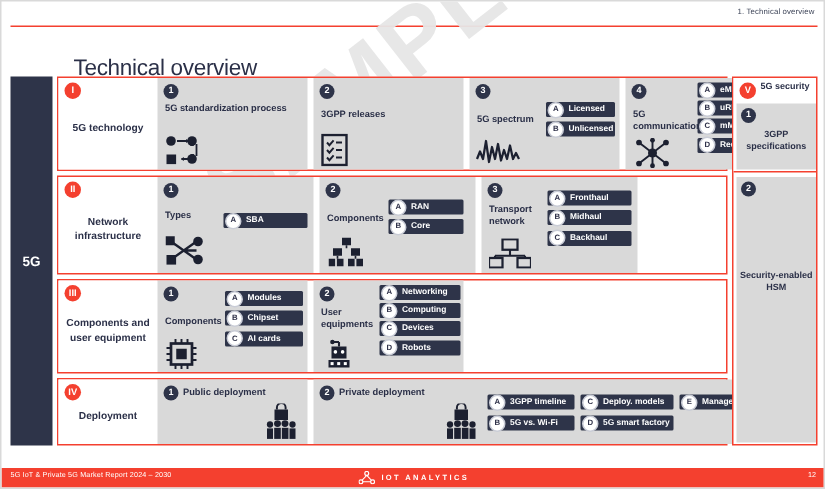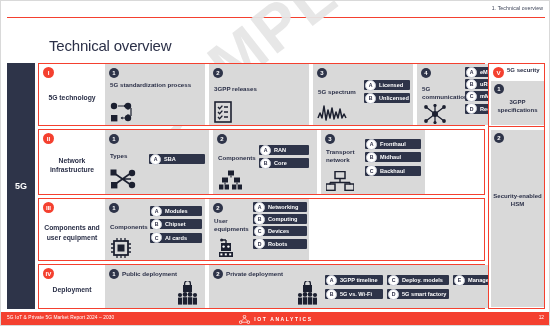--- a/index.html
+++ b/index.html
@@ -20,21 +20,21 @@
 
   .title{position:absolute;left:11px;top:36px;font-size:15px;font-weight:normal;color:#2b3048;letter-spacing:-.2px;margin-left:37px;}
 
   
   .wm{position:absolute;left:120px;top:100px;width:330px;height:140px;
       font-size:64px;font-weight:bold;color:#e6e6e6;letter-spacing:2px;
       transform:rotate(-38deg);transform-origin:0 0;pointer-events:none;
       white-space:nowrap;z-index:3;opacity:.95;}
 
   
-  .diagram{position:absolute;left:6px;top:62px;width:538px;height:246px;z-index:4;}
+  .diagram{position:absolute;left:6px;top:50px;width:538px;height:246px;z-index:4;}
 
   
   .vbar{position:absolute;left:0;top:0;width:28px;height:246px;background:#2e3449;
         color:#fff;font-weight:bold;font-size:9px;display:flex;align-items:center;justify-content:center;}
 
   
   .seccol{position:absolute;left:481px;top:0;width:57px;height:246px;border:1.3px solid #f4402f;box-sizing:border-box;background:#fff;}
   .seccol-top{position:absolute;left:0;top:0;width:100%;height:63px;box-sizing:border-box;border-bottom:1.3px solid #f4402f;background:#fff;}
   .seccol-mid{position:absolute;left:0;top:63px;width:100%;height:183px;box-sizing:border-box;}
 

